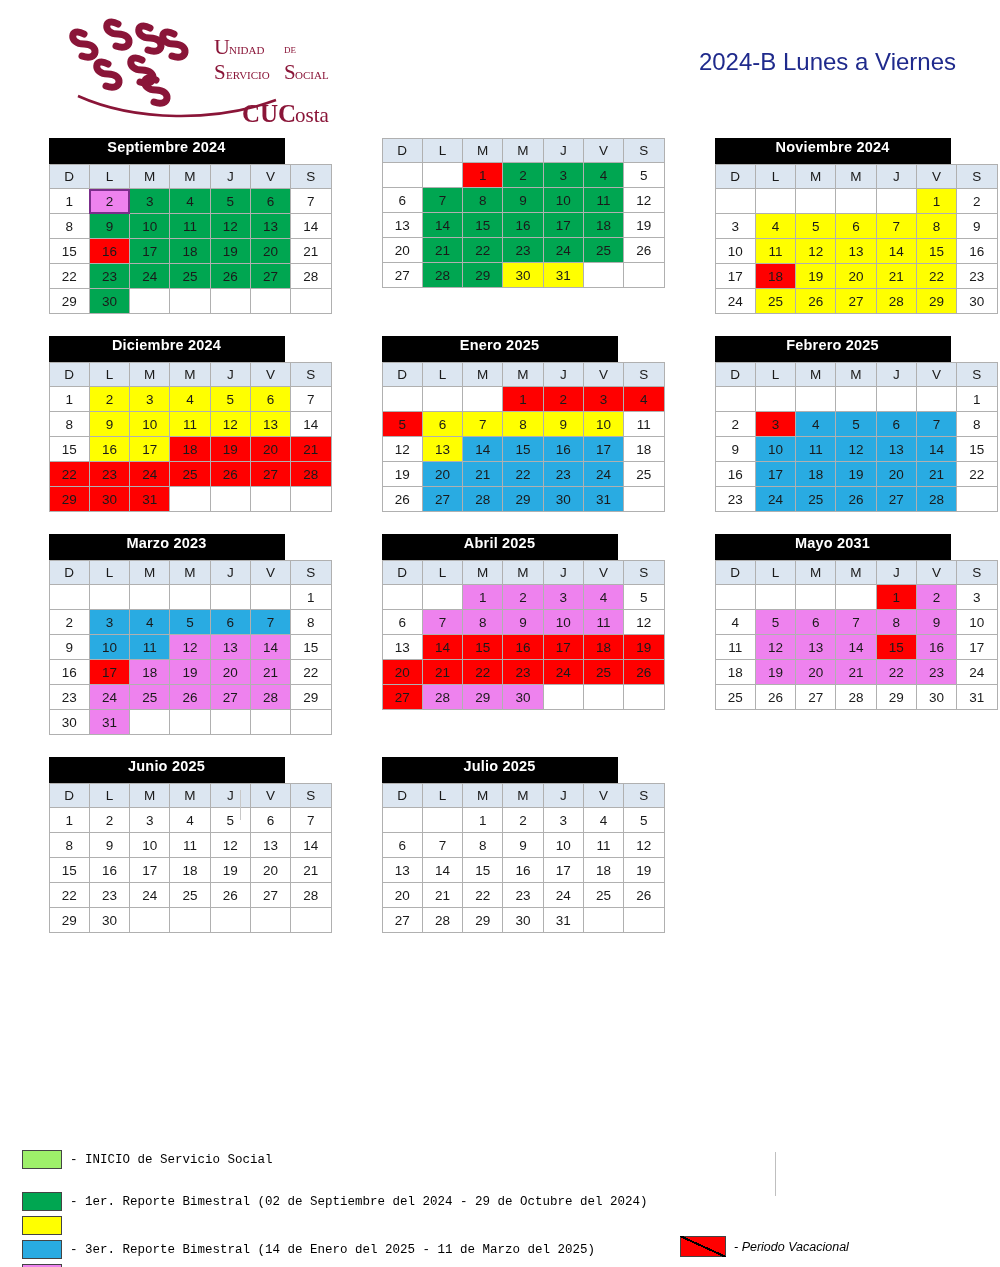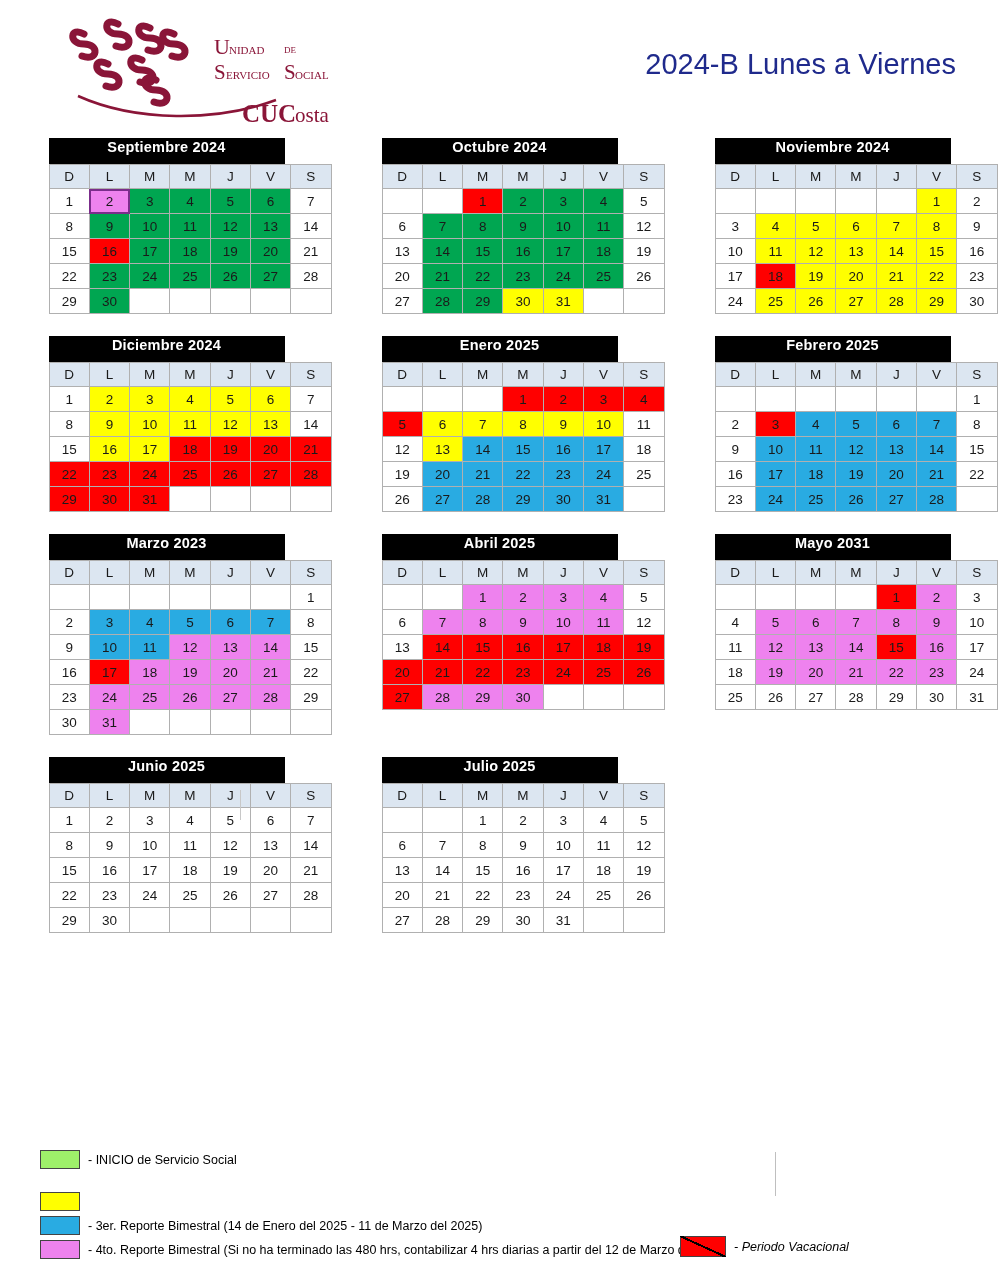--- a/index.html
+++ b/index.html
@@ -18,21 +18,21 @@
   }
   .logo{
     position:absolute;
     left:46px; top:4px;
     width:300px; height:120px;
   }
   .logo svg{display:block;}
   .title{
     position:absolute;
     right:44px; top:48px;
-    font-size:29px;
+    font-size:24px;
     color:#1f2a8c;
     font-family:"Liberation Sans", sans-serif;
     white-space:nowrap;
   }
   
   .cal-grid{
     position:absolute;
     left:0; top:138px;
     width:1000px;
   }
@@ -89,21 +89,22 @@
   .legend{
     position:absolute;
     left:0; top:1020px;
     width:1000px;
     font-size:12.5px;
   }
   .legend-row{
     display:flex;
     align-items:center;
     margin-bottom:5px;
-    padding-left:40px;
+    padding-left:22px;
+    font-family:Liberation Mono, monospace;
   }
   .sw{
     width:38px;height:17px;
     border:1px solid #444;
     margin-right:8px;
     flex:none;
   }
   .sw-start{background:#9ef06a;}
   .legend-txt{white-space:nowrap;}
   .legend-main{position:relative;}
@@ -236,21 +237,20 @@
                 <td class=" empty"></td>
                 <td class=" empty"></td>
                 <td class=" empty"></td>
               </tr>
             </tbody>
           </table>
         </div>
       </div>
       <div class="cal-slot">
         <div class="month">
-          <div class="mtitle">Octubre 2024</div>
           <table>
             <thead>
               <tr>
                 <th>D</th>
                 <th>L</th>
                 <th>M</th>
                 <th>M</th>
                 <th>J</th>
                 <th>V</th>
                 <th>S</th>
@@ -912,20 +912,24 @@
 <div class="sep-line"></div>
 
 <div class="legend legend-main">
   <div class="legend-row">
     <span class="sw sw-start"></span>
     <span class="legend-txt">- INICIO de Servicio Social</span>
   </div>
   <div style="height:18px"></div>
   <div id="legend-items">
       <div class="legend-row">
+        <span class="sw c-green"></span>
+        <span class="legend-txt">- 1er. Reporte Bimestral (02 de Septiembre del 2024 - 29 de Octubre del 2024)</span>
+      </div>
+      <div class="legend-row">
         <span class="sw c-yellow"></span>
       </div>
       <div class="legend-row">
         <span class="sw c-blue"></span>
         <span class="legend-txt">- 3er. Reporte Bimestral (14 de Enero del 2025 - 11 de Marzo del 2025)</span>
       </div>
       <div class="legend-row">
         <span class="sw c-magenta"></span>
         <span class="legend-txt">- 4to. Reporte Bimestral (Si no ha terminado las 480 hrs, contabilizar 4 hrs diarias a partir del 12 de Marzo del 2025</span>
       </div>

